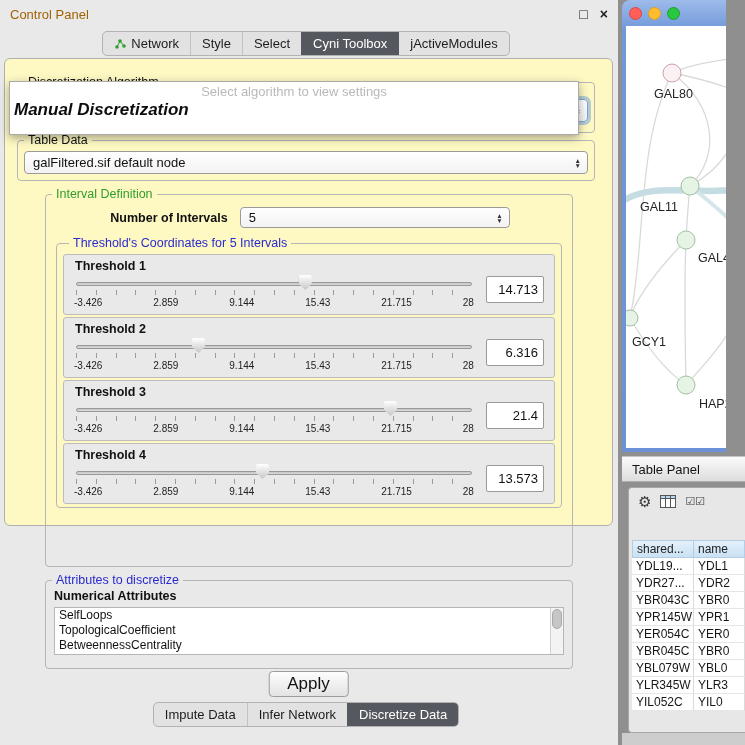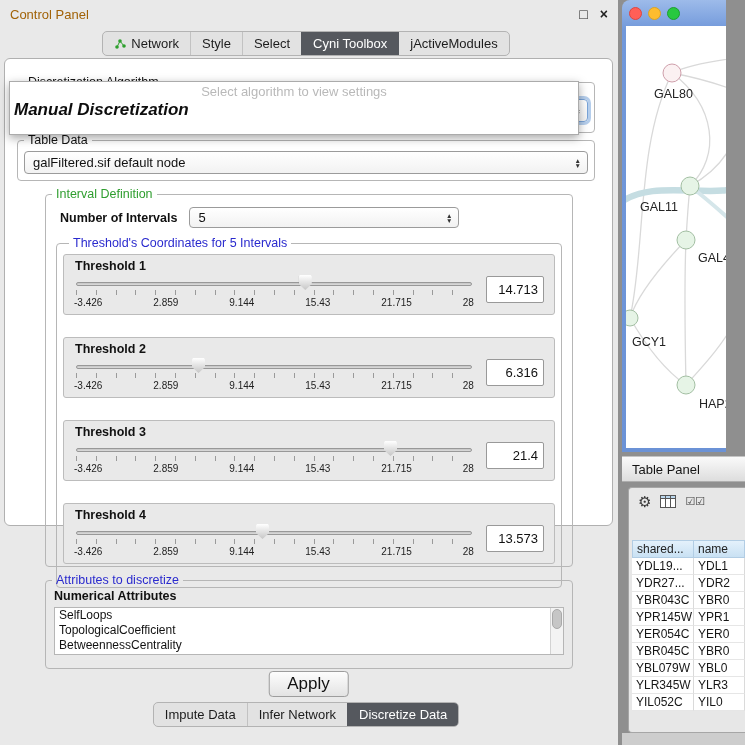--- a/index.html
+++ b/index.html
@@ -23,21 +23,21 @@
 
   .tabs-row { position:absolute; left:0; right:6px; top:31px; display:flex; justify-content:center; }
   .tab-group { display:flex; background:#e2e2e2; border:1px solid #b3b3b3; border-radius:5px; overflow:hidden; }
   .tab { padding:4px 11px; font-size:13px; color:#1c1c1c; border-left:1px solid #c2c2c2; display:flex; align-items:center; gap:5px; white-space:nowrap; }
   .tab:first-child { border-left:none; }
   .tab.selected { background:#55585e; color:#fff; border-left-color:#55585e; }
   .tab.selected + .tab { border-left-color:#55585e; }
 
   .panel-body {
     position:absolute; left:4px; top:58px; width:609px; height:468px;
-    border:1px solid #b0b0b0; border-radius:6px; background:#ffffff;
+    border:1px solid #b0b0b0; border-radius:6px; background:#fef9c3;
   }
   fieldset { border:1px solid #b6b6b6; border-radius:4px; }
   legend { font-size:12.5px; padding:0 4px; margin-left:6px; color:#111; }
 
   .fs-algo { position:absolute; left:12px; top:16px; width:578px; height:58px; }
   .fs-algo .combo { margin:10px 6px 0 6px; box-shadow:0 0 0 3px rgba(120,165,220,.55); border-color:#7aa4d8; }
 
   .combo {
     position:relative; height:23px; border:1px solid #9b9b9b; border-radius:4px;
     background:linear-gradient(#ffffff,#f2f2f2);
@@ -51,27 +51,27 @@
   }
   .popup .placeholder { text-align:center; color:#b9b9b9; font-size:13px; padding-top:2px; }
   .popup .opt { font-size:17px; padding:1px 4px; color:#0d0d0d;font-style:italic; }
   .popup .opt.bold { font-weight:bold; }
 
   .fs-tabledata { position:absolute; left:12px; top:74px; width:578px; height:48px; }
   .fs-tabledata .combo { margin:4px 6px 0 6px; }
 
   .fs-interval { position:absolute; left:40px; top:128px; width:528px; height:380px; }
   .fs-interval > legend { color:#2f9e2f; }
-  .num-row { display:flex; align-items:center; gap:12px; margin:6px 12px 8px 14px; }
+  .num-row { display:flex; align-items:center; gap:12px; margin:6px 12px 8px 14px;justify-content:center; }
   .num-label { font-size:12.5px; font-weight:bold; color:#111; }
   .num-row .combo { width:270px; height:21px; }
 
   .fs-thresh { margin:0 10px; padding:4px 6px 1px 6px; }
   .fs-thresh > legend { color:#2a2ace; }
-  .thresh-box { border:1px solid #bcbcbc; border-radius:3px; background:#e9e9e9; margin-bottom:22px; padding:3px 8px 2px 8px; }
+  .thresh-box { border:1px solid #bcbcbc; border-radius:3px; background:#e9e9e9; margin-bottom:2px; padding:3px 8px 2px 8px; }
   .thresh-label { font-size:12.5px; font-weight:bold; color:#111; margin:1px 0 1px 3px; }
   .thresh-row { display:flex; align-items:flex-start; gap:12px; padding:0 2px; }
   .slider { flex:1; position:relative; height:38px; }
   .track { position:absolute; left:2px; right:2px; top:8px; height:4px; background:linear-gradient(#c4c4c4,#dcdcdc); border:1px solid #989898; border-radius:2px; }
   .thumb {
     position:absolute; top:1px; width:13px; height:15px;
     background:linear-gradient(#ffffff,#c6c6c6);
     clip-path:polygon(8% 0,92% 0,100% 10%,100% 60%,50% 100%,0 60%,0 10%);
     filter:drop-shadow(0 0 1px #777);
   }

